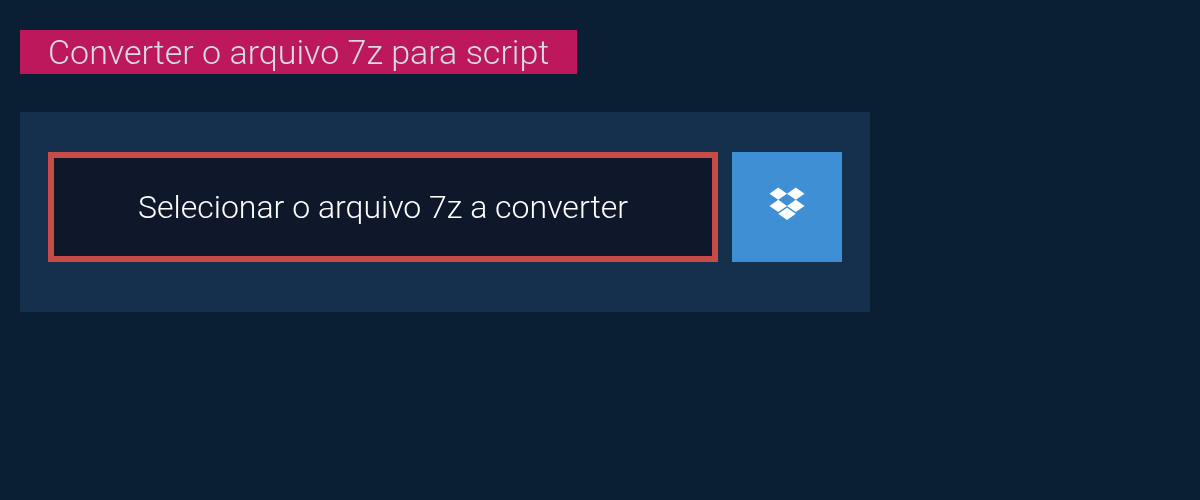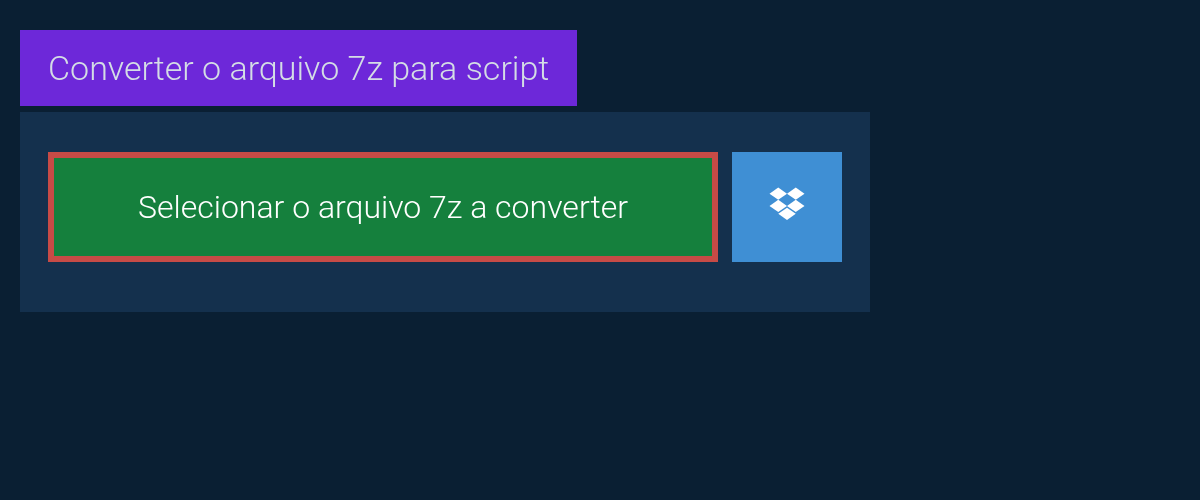--- a/index.html
+++ b/index.html
@@ -11,42 +11,42 @@
       width: 1200px;
       height: 500px;
       background: #0a1f33;
       font-family: -apple-system, BlinkMacSystemFont, "Segoe UI", Roboto, Helvetica, Arial, sans-serif;
       position: relative;
     }
     .header-tab {
       position: absolute;
       top: 30px;
       left: 20px;
-      background: #6d28d9;
-      padding: 18px 28px;
+      background: #be185d;
+      padding: 2px 28px;
       color: #d4dde5;
       font-size: 34px;
       font-weight: 300;
     }
     .panel {
       position: absolute;
       top: 112px;
       left: 20px;
       width: 850px;
       background: #14304d;
       padding: 40px 28px 50px 28px;
     }
     .button-row {
       display: flex;
       gap: 14px;
       align-items: stretch;
     }
     .select-button {
       flex: 1;
-      background: #15803d;
+      background: #0f172a;
       border: 6px solid #c74b46;
       color: #ffffff;
       font-size: 32px;
       font-weight: 300;
       padding: 30px 20px;
       text-align: center;
       cursor: pointer;
       display: flex;
       align-items: center;
       justify-content: center;

